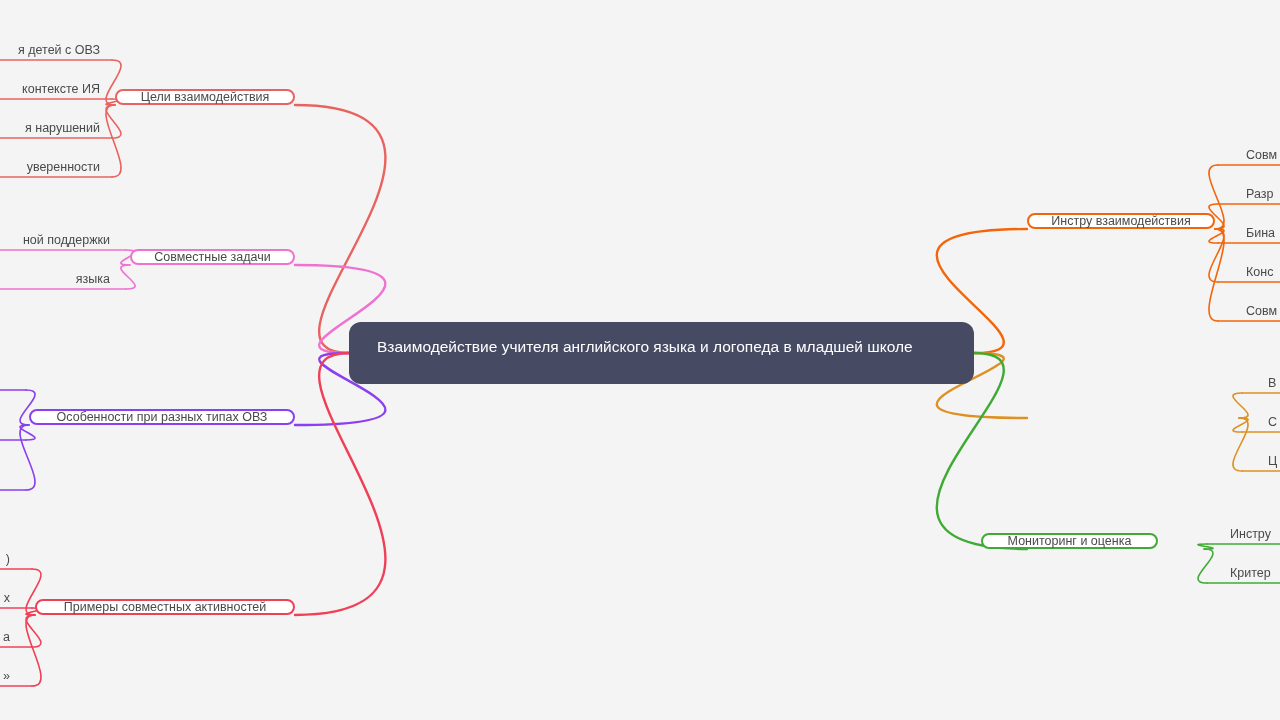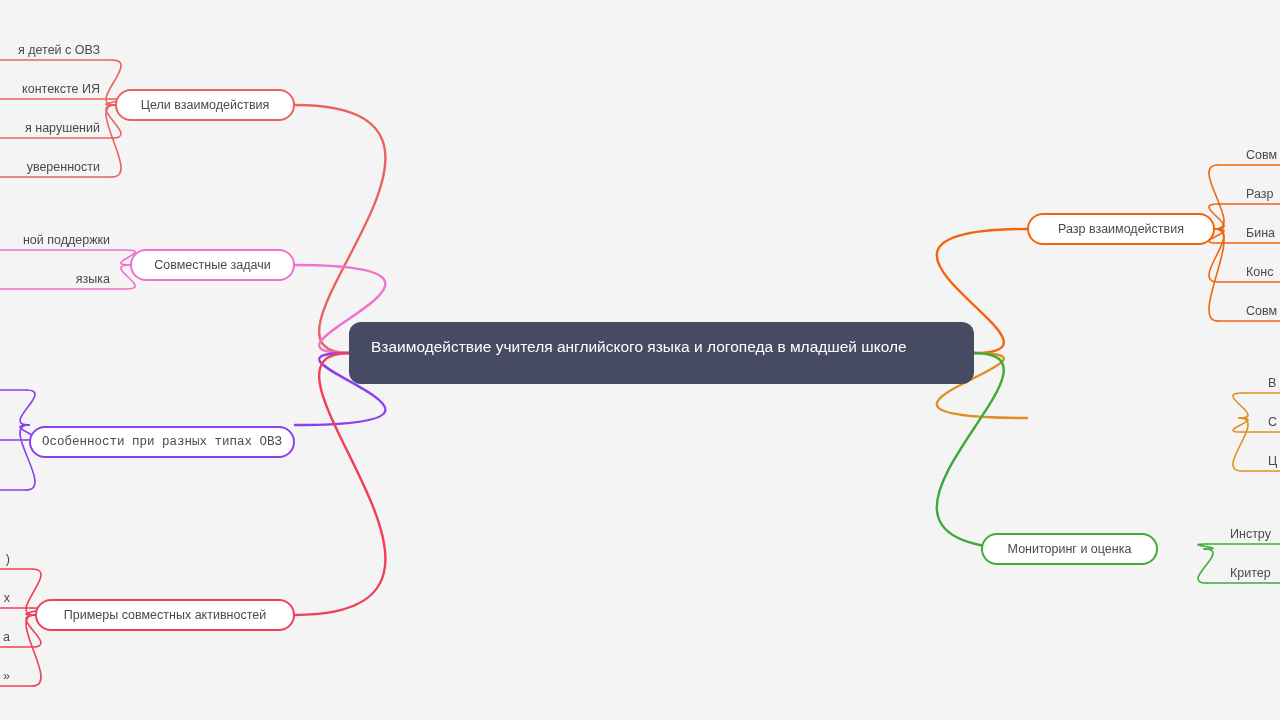--- a/index.html
+++ b/index.html
@@ -37,37 +37,37 @@
     white-space: nowrap;
   }
 
   
   .root-node {
     background: #464b63;
     color: #ffffff;
     border-radius: 12px;
     font-size: 15.5px;
     line-height: 22px;
-    padding: 14px 22px;
+    padding: 14px 28px;
     justify-content: flex-start;
     text-align: left;
     white-space: normal;
     display: block;
   }
 
   
   .branch-node {
     background: #ffffff;
     border-width: 2px;
     border-style: solid;
     border-radius: 999px;
     color: #4a4a4a;
     font-size: 12.5px;
     padding: 5px 14px;
-    height: 32px;
+    height: 16px;
   }
 
   
   .leaf-node {
     color: #4a4a4a;
     font-size: 12.5px;
     background: transparent;
     border: none;
     height: 20px;
     padding: 0;
@@ -159,42 +159,42 @@
   <div class="node branch-node" style="left:130px; top:249px; width:165px; border-color:#ef72d0;">
     <span>Совместные задачи</span>
   </div>
   <div class="node leaf-node leaf-left" style="left:-140px; top:230px; width:250px;">
     <span>ной поддержки</span>
   </div>
   <div class="node leaf-node leaf-left" style="left:-140px; top:269px; width:250px;">
     <span>языка</span>
   </div>
 
-  <div class="node branch-node" style="left:29px; top:426px; width:266px; border-color:#8b3ff0;font-family:Liberation Mono, monospace;">
+  <div class="node branch-node" style="left:29px; top:409px; width:266px; border-color:#8b3ff0;">
     <span>Особенности при разных типах ОВЗ</span>
   </div>
 
   <div class="node branch-node" style="left:35px; top:599px; width:260px; border-color:#ef4058;">
     <span>Примеры совместных активностей</span>
   </div>
   <div class="node leaf-node leaf-left" style="left:-180px; top:549px; width:190px;">
     <span>)</span>
   </div>
   <div class="node leaf-node leaf-left" style="left:-180px; top:588px; width:190px;">
     <span>х</span>
   </div>
   <div class="node leaf-node leaf-left" style="left:-180px; top:627px; width:190px;">
     <span>а</span>
   </div>
   <div class="node leaf-node leaf-left" style="left:-180px; top:666px; width:190px;">
     <span>»</span>
   </div>
 
   <div class="node branch-node" style="left:1027px; top:213px; width:188px; border-color:#f2650a;">
-    <span>Разр взаимодействия</span>
+    <span>Инстру взаимодействия</span>
   </div>
   <div class="node leaf-node leaf-right" style="left:1246px; top:145px; width:180px;">
     <span>Совм</span>
   </div>
   <div class="node leaf-node leaf-right" style="left:1246px; top:184px; width:180px;">
     <span>Разр</span>
   </div>
   <div class="node leaf-node leaf-right" style="left:1246px; top:223px; width:180px;">
     <span>Бина</span>
   </div>

